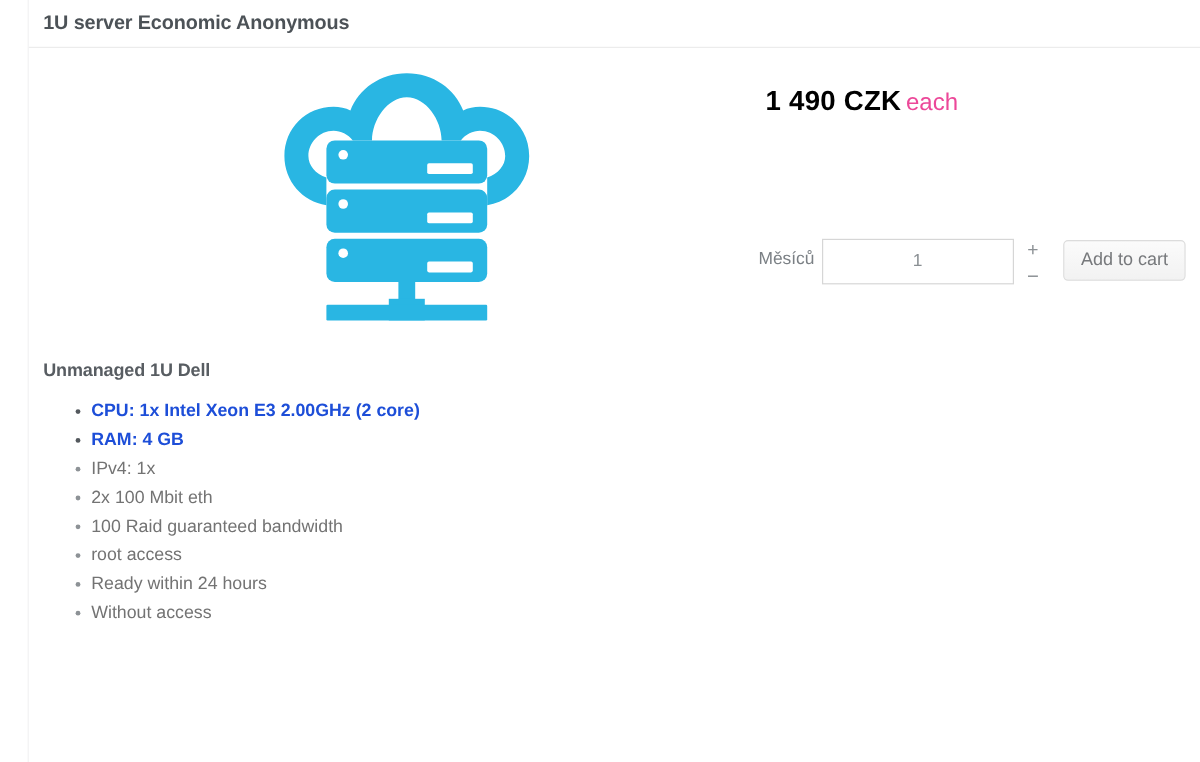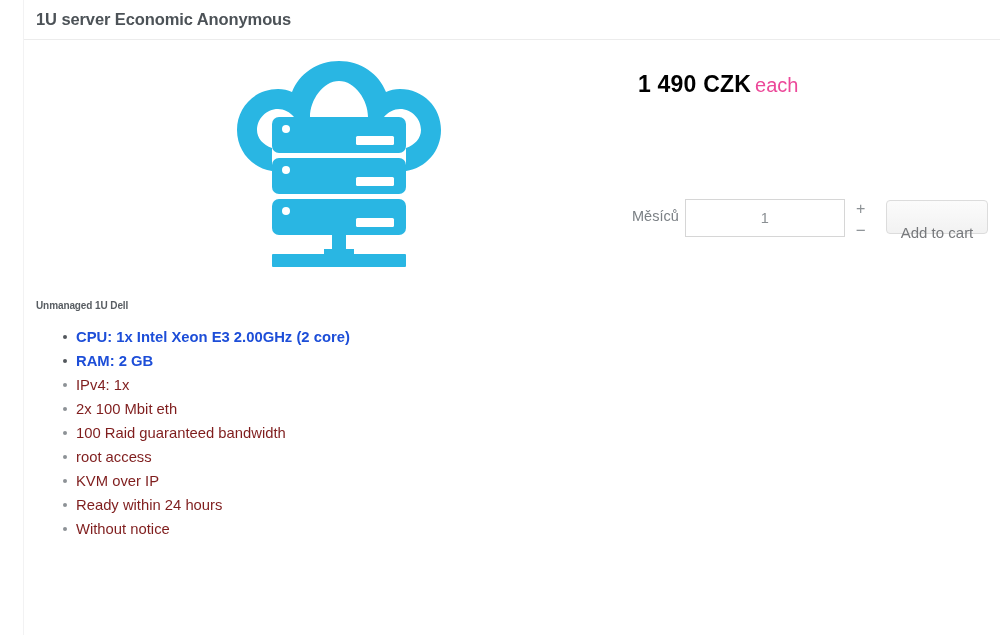--- a/index.html
+++ b/index.html
@@ -160,21 +160,21 @@
     cursor: pointer;
     user-select: none;
   }
   .stepper-up { top: 6px; }
   .stepper-down { top: 28px; font-size: 17px; }
 
   .add-to-cart {
     margin-left: 14px;
     margin-top: 6px;
     height: 34px;
-    padding: 16px 14px;
+    padding: 0 14px;
     box-sizing: border-box;
     border: 1px solid #dcdcdc;
     border-radius: 4px;
     background: linear-gradient(#fbfbfb, #f2f2f2);
     color: #77797c;
     font-family: "Liberation Sans", sans-serif;
     font-size: 15px;
     line-height: 32px;
     cursor: pointer;
     white-space: nowrap;
@@ -182,35 +182,35 @@
 
   
   .product-description {
     position: absolute;
     left: 24px;
     top: 300px;
     width: 700px;
   }
   .spec-heading {
     margin: 0 0 14px 12px;
-    font-size: 10px;
+    font-size: 15px;
     font-weight: bold;
     color: #585d62;
     letter-spacing: -0.1px;
   }
   .spec-list {
     margin: 0;
     padding: 0 0 0 52px;
     list-style: none;
   }
   .spec-item {
     position: relative;
     font-size: 14.8px;
     line-height: 24px;
-    color: #7f1d1d;
+    color: #737373;
     white-space: nowrap;
   }
   .spec-item::before {
     content: "";
     position: absolute;
     left: -13px;
     top: 10px;
     width: 4px;
     height: 4px;
     border-radius: 50%;
@@ -302,24 +302,23 @@
         <button class="add-to-cart">Add to cart</button>
       </div>
 
     </div>
   </div>
 
   <div class="product-description">
     <div class="spec-heading">Unmanaged 1U Dell</div>
     <ul class="spec-list">
         <li class="spec-item strong">CPU: 1x Intel Xeon E3 2.00GHz (2 core)</li>
-        <li class="spec-item strong">RAM: 2 GB</li>
+        <li class="spec-item strong">RAM: 4 GB</li>
         <li class="spec-item">IPv4: 1x</li>
         <li class="spec-item">2x 100 Mbit eth</li>
         <li class="spec-item">100 Raid guaranteed bandwidth</li>
         <li class="spec-item">root access</li>
-        <li class="spec-item">KVM over IP</li>
         <li class="spec-item">Ready within 24 hours</li>
-        <li class="spec-item">Without notice</li>
+        <li class="spec-item">Without access</li>
       </ul>
   </div>
 
 </div>
 
 </body></html>

